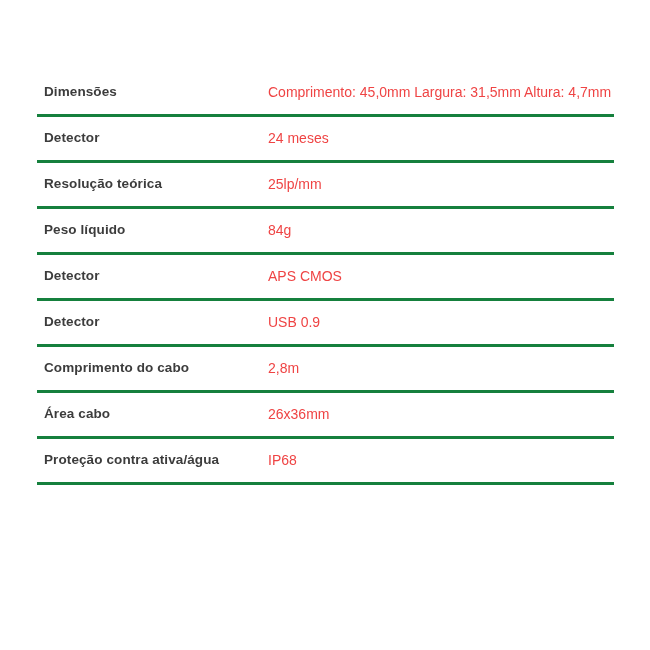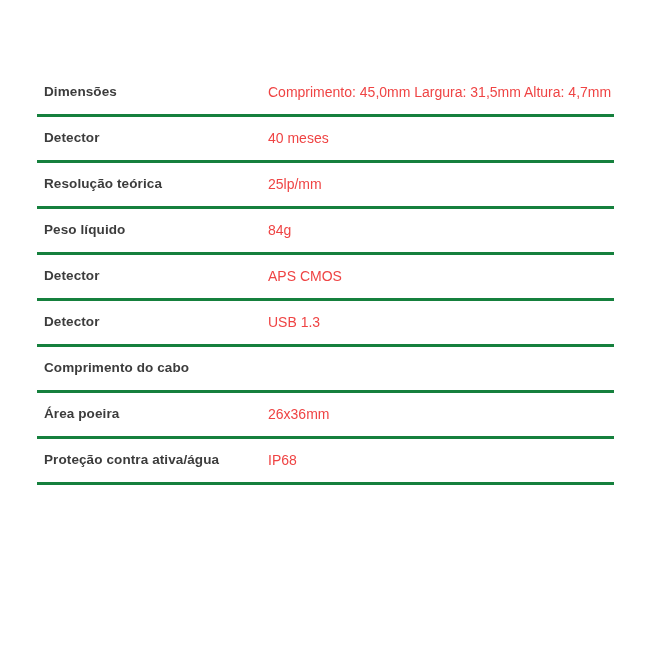--- a/index.html
+++ b/index.html
@@ -50,42 +50,43 @@
 </head>
 <body>
 
 <div class="spec-table">
     <div class="spec-row">
       <div class="spec-label">Dimensões</div>
       <div class="spec-value">Comprimento: 45,0mm Largura: 31,5mm Altura: 4,7mm</div>
     </div>
     <div class="spec-row">
       <div class="spec-label">Detector</div>
-      <div class="spec-value">40 meses</div>
+      <div class="spec-value">24 meses</div>
     </div>
     <div class="spec-row">
       <div class="spec-label">Resolução teórica</div>
       <div class="spec-value">25lp/mm</div>
     </div>
     <div class="spec-row">
       <div class="spec-label">Peso líquido</div>
       <div class="spec-value">84g</div>
     </div>
     <div class="spec-row">
       <div class="spec-label">Detector</div>
       <div class="spec-value">APS CMOS</div>
     </div>
     <div class="spec-row">
       <div class="spec-label">Detector</div>
-      <div class="spec-value">USB 1.3</div>
+      <div class="spec-value">USB 0.9</div>
     </div>
     <div class="spec-row">
       <div class="spec-label">Comprimento do cabo</div>
+      <div class="spec-value">2,8m</div>
     </div>
     <div class="spec-row">
-      <div class="spec-label">Área poeira</div>
+      <div class="spec-label">Área cabo</div>
       <div class="spec-value">26x36mm</div>
     </div>
     <div class="spec-row">
       <div class="spec-label">Proteção contra ativa/água</div>
       <div class="spec-value">IP68</div>
     </div>
   </div>
 
 </body></html>

